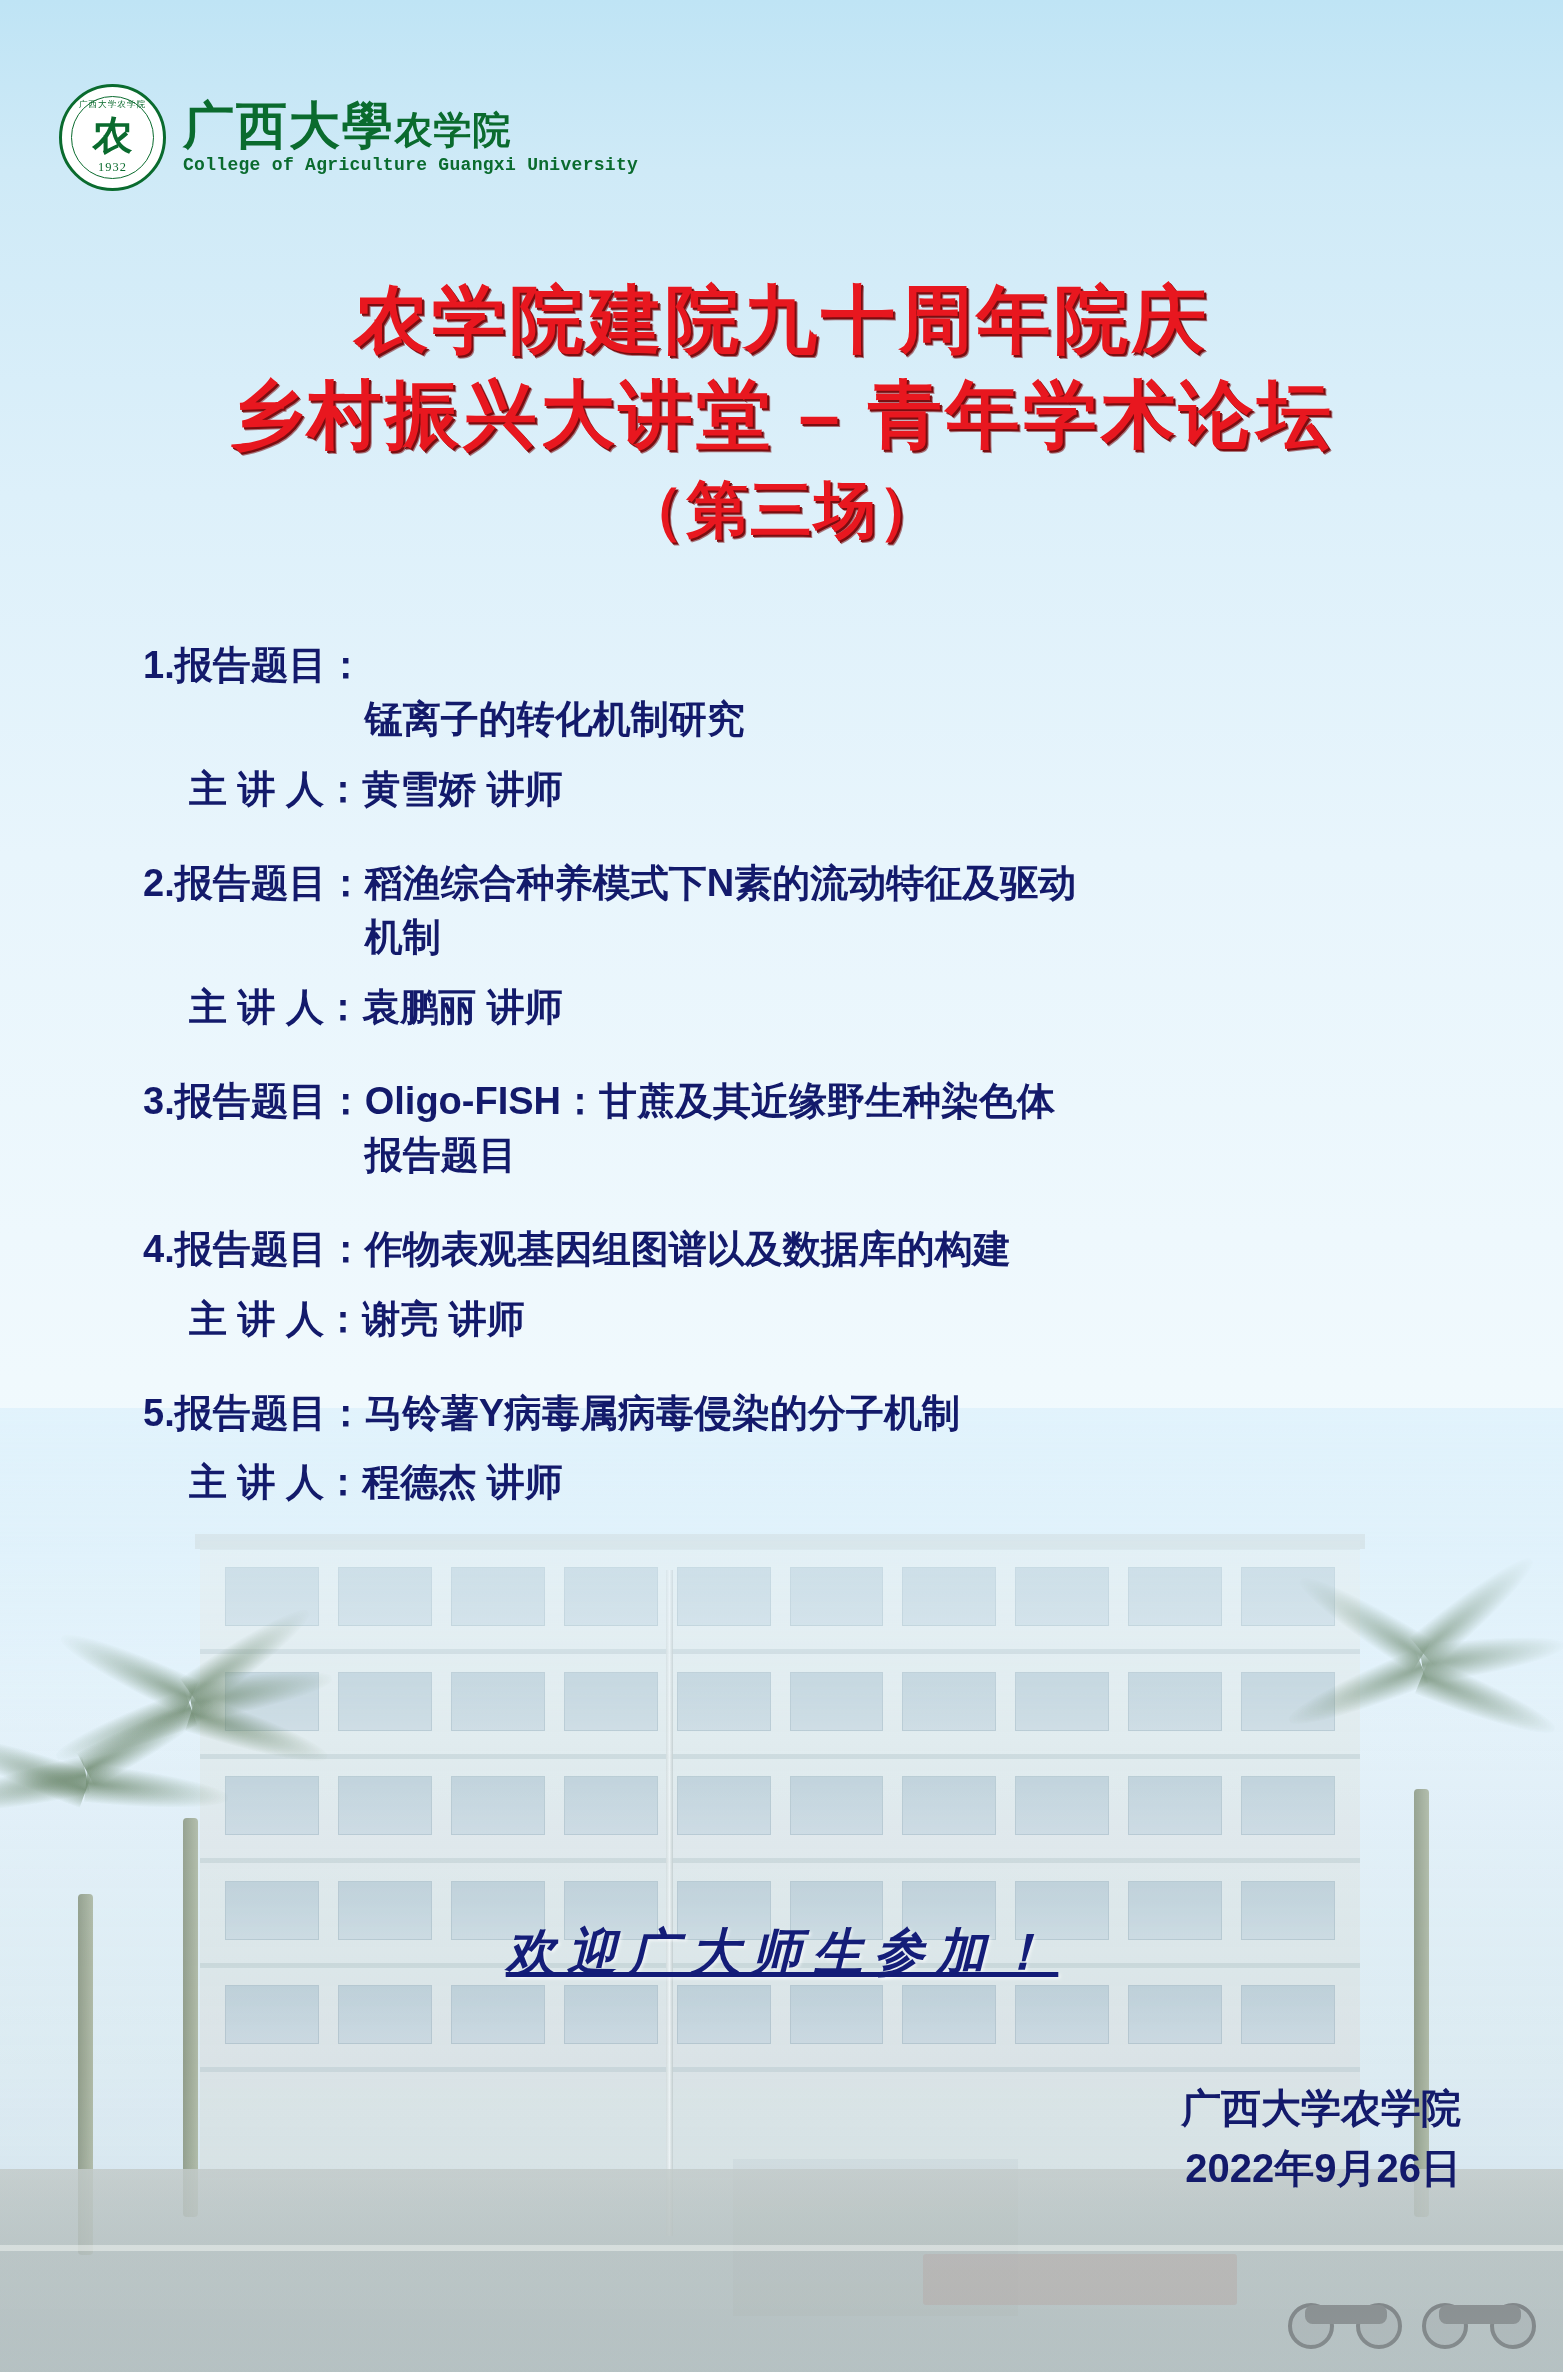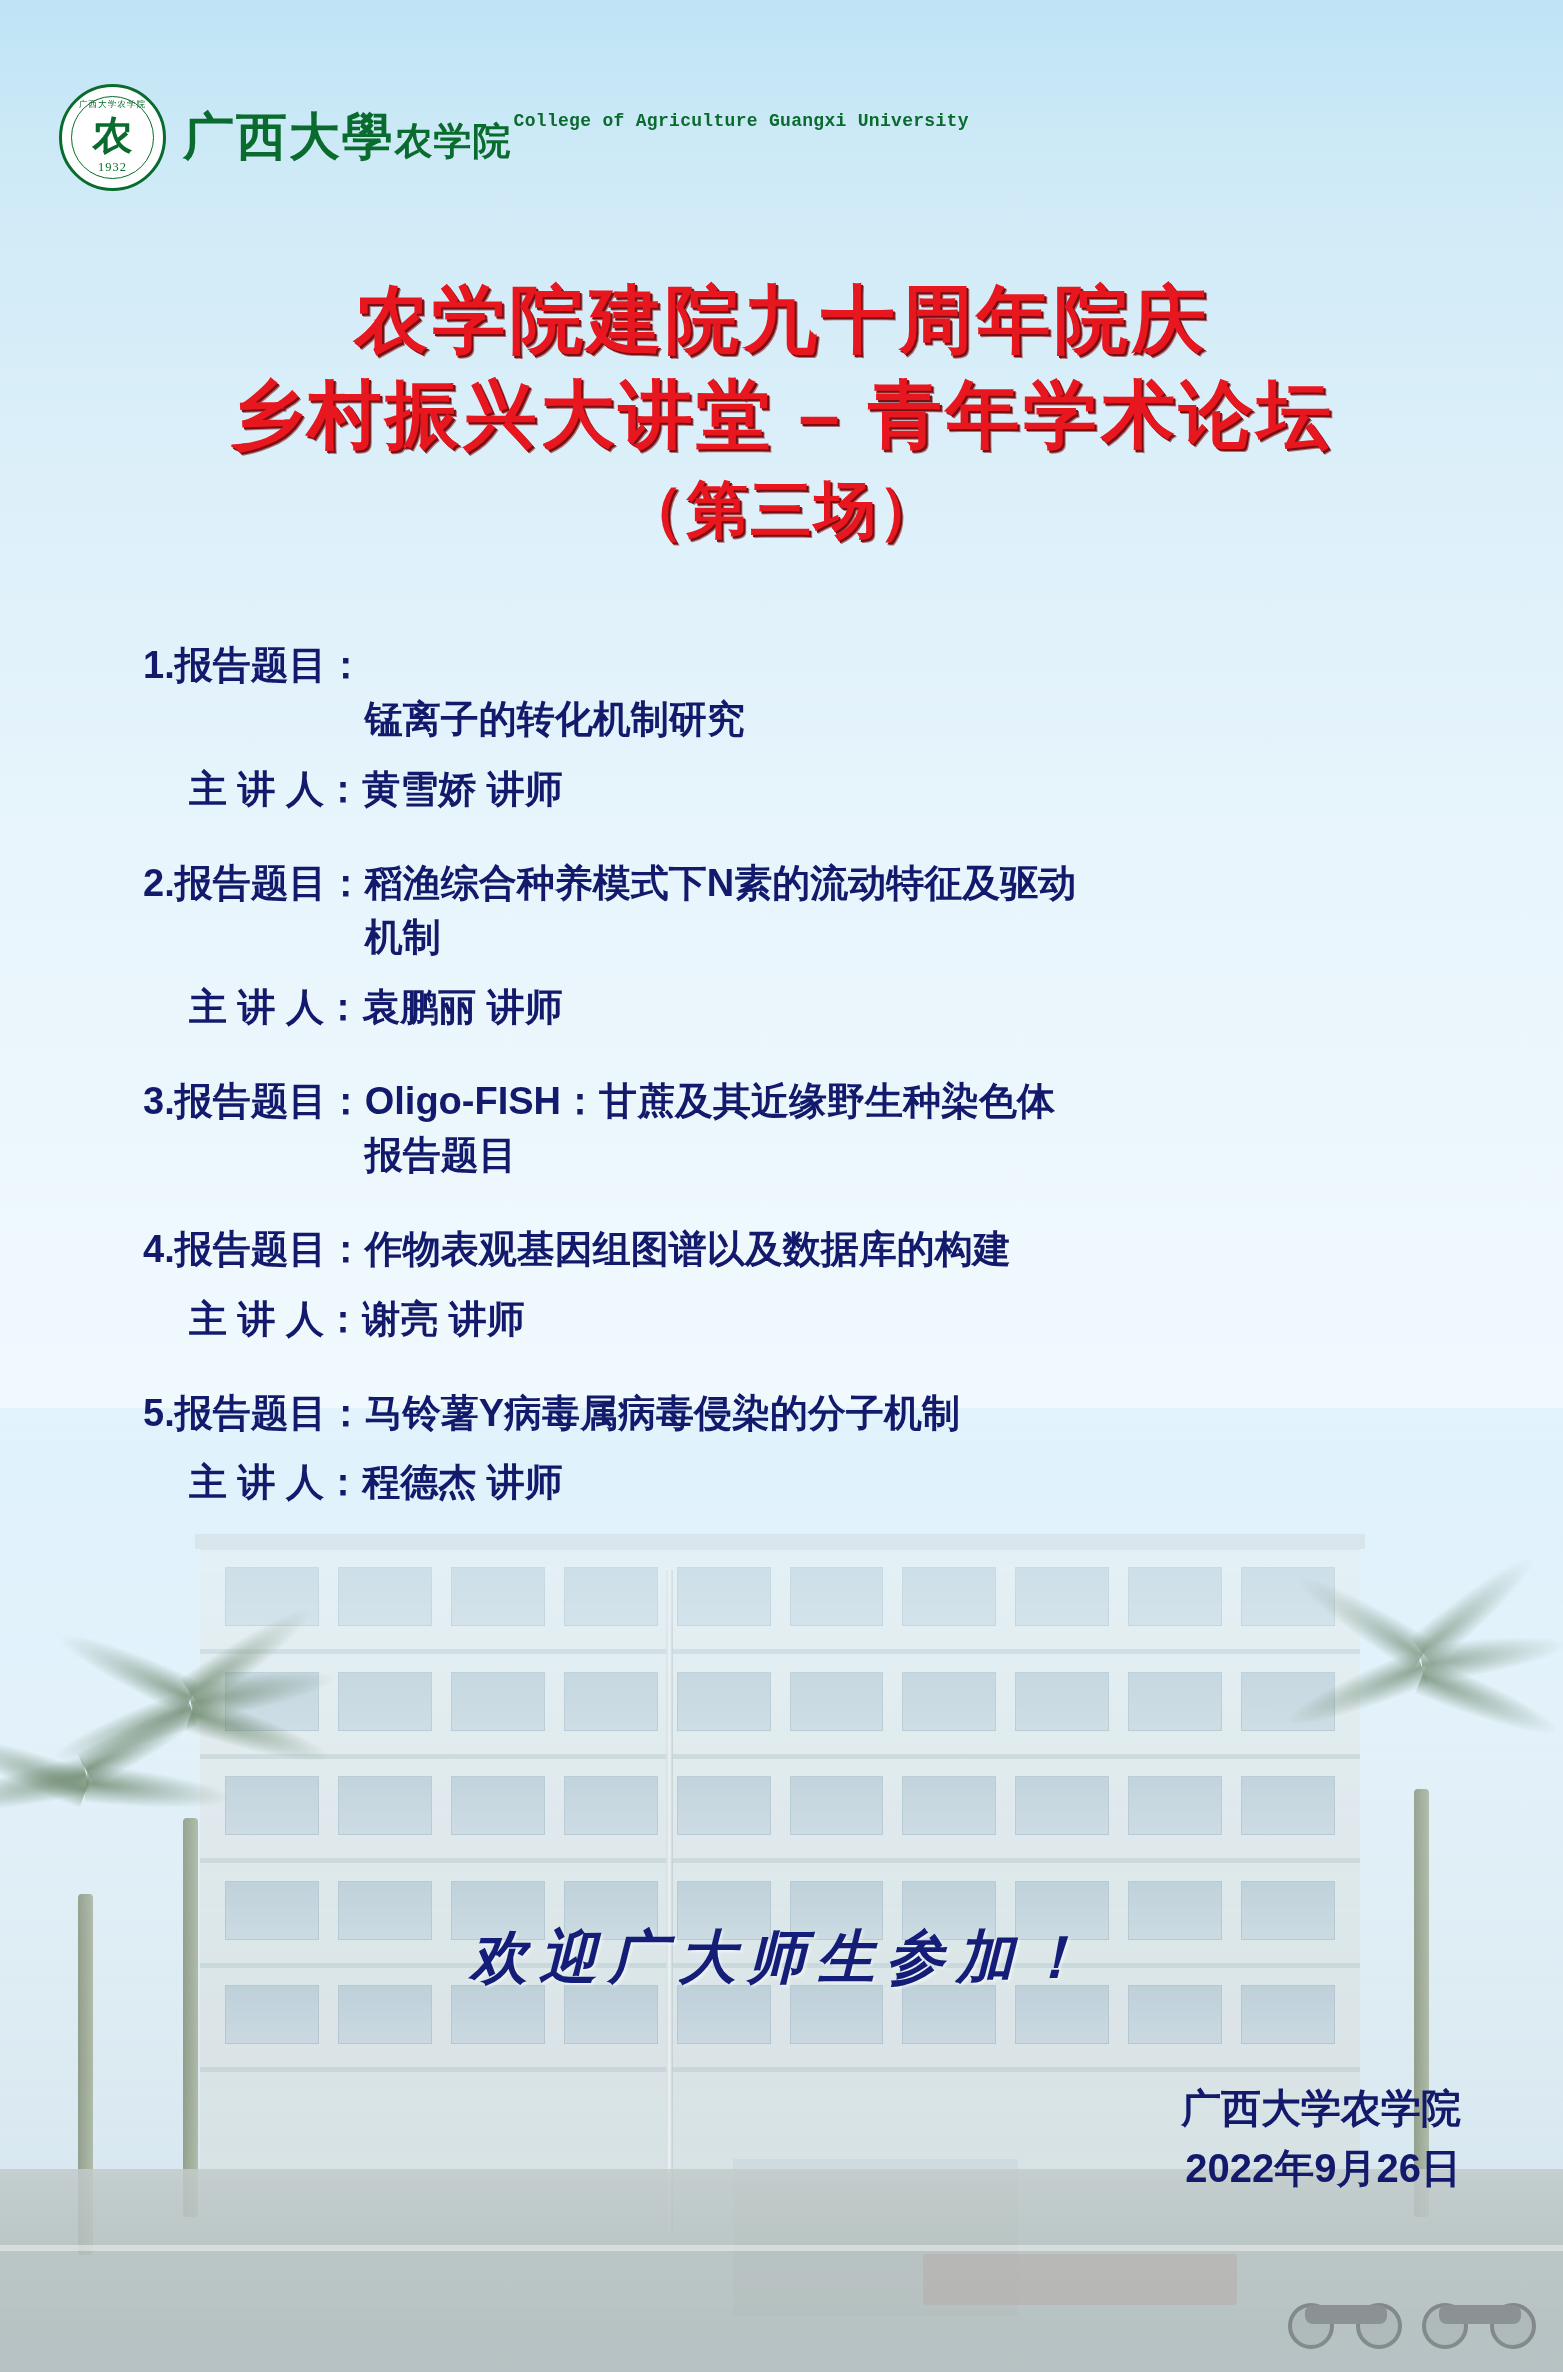--- a/index.html
+++ b/index.html
@@ -223,21 +223,21 @@
   }
   .seal-arc {
     position: absolute;
     left: 0; right: 0;
     top: 12.4px;
     text-align: center;
     font-size: 8.6px;
     color: #0a6b2e;
     letter-spacing: 1px;
   }
-  .logo-text { display: flex; flex-direction: row; gap: 2px; }
+  .logo-text { display: flex; flex-direction: column; gap: 2px; }
   .logo-cn {
     font-family: "Liberation Serif", serif;
     font-size: 51px;
     font-weight: bold;
     color: #0a6b2e;
     letter-spacing: 1.9px;
     line-height: 1.05;
     white-space: nowrap;
   }
   .logo-cn .sub { font-size: 38px; letter-spacing: 1px; }
@@ -317,24 +317,25 @@
 
   
   .welcome {
     position: absolute;
     left: 0; right: 0;
     top: 1919px;
     text-align: center;
     font-family: "Liberation Serif", serif;
     font-style: italic;
     font-weight: bold;
-    font-size: 58px;
+    font-size: 50px;
     letter-spacing: 11.4px;
     color: #141d78;
     text-shadow: 1.9px 1.9px 2.9px rgba(255,255,255,.55);
+    text-decoration: underline;
   }
 
   
   .signature {
     position: absolute;
     right: 103px;
     top: 2078px;
     text-align: right;
     color: #131a6b;
     font-weight: bold;

